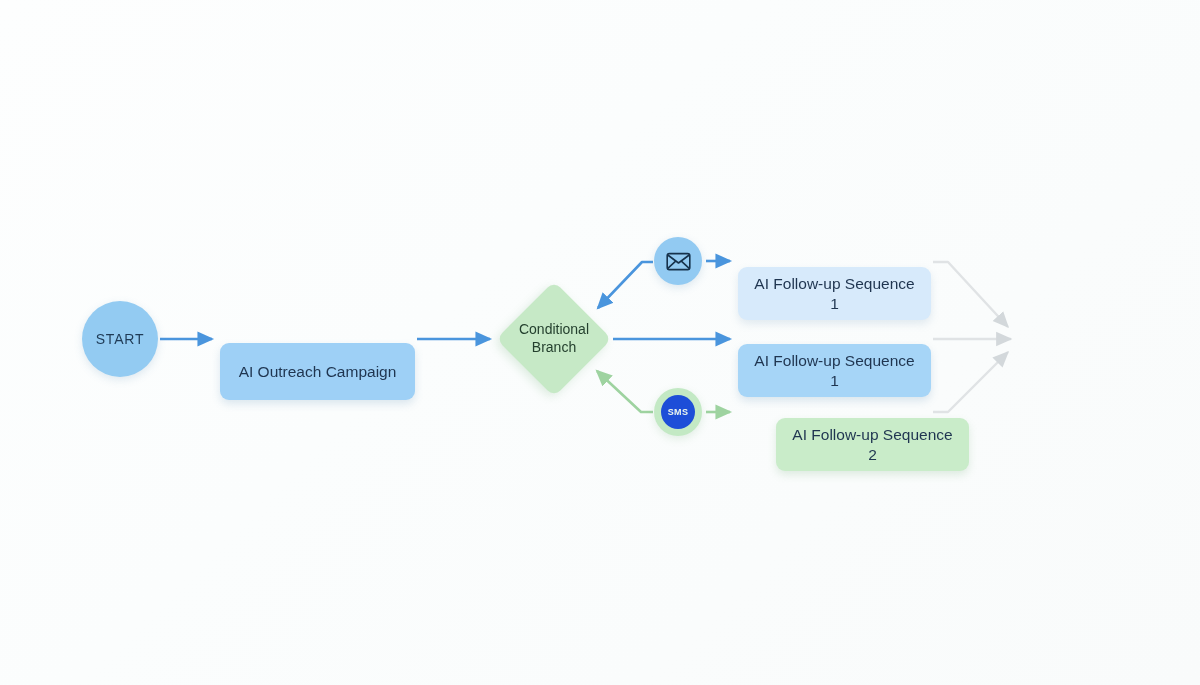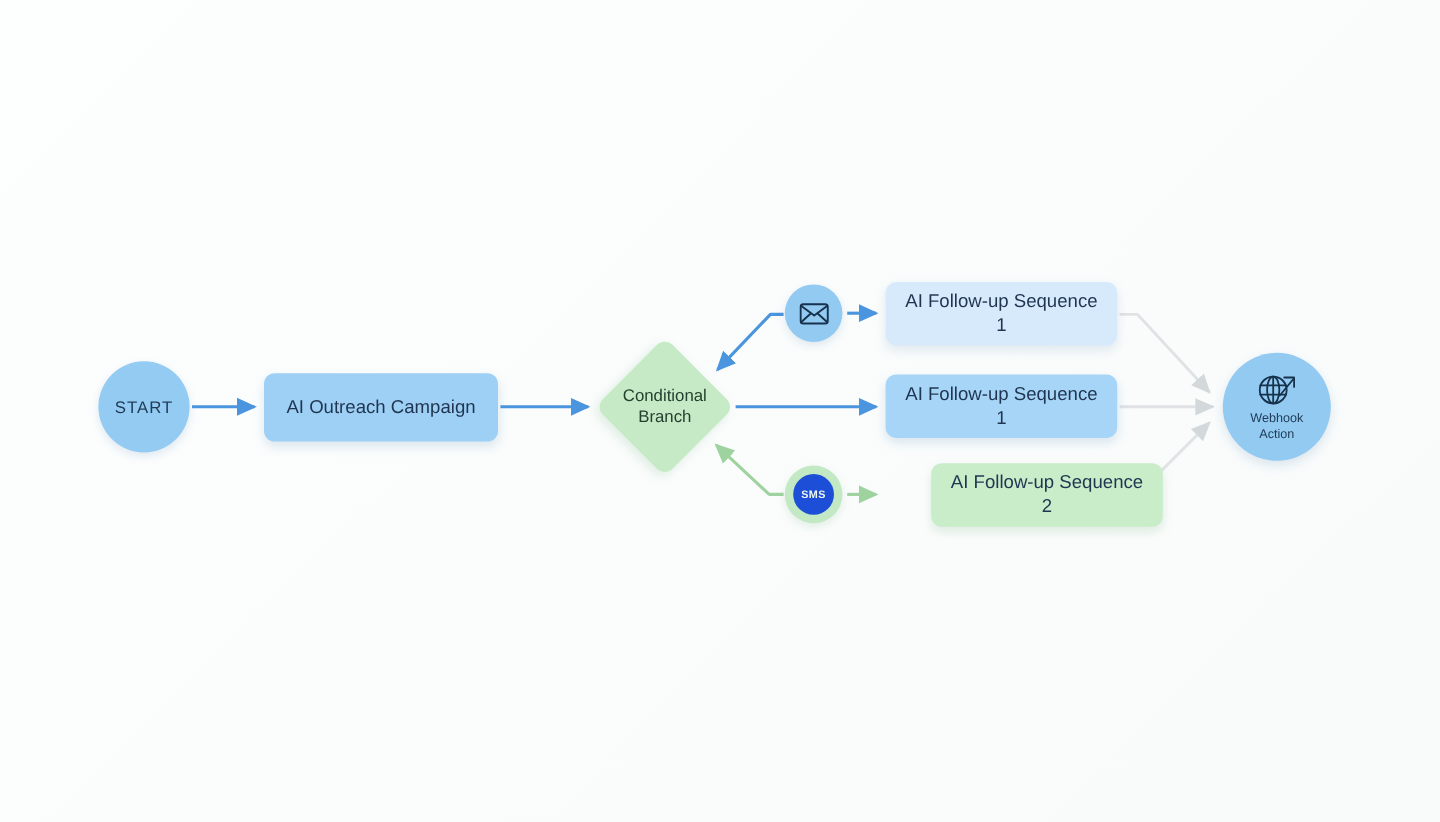--- a/index.html
+++ b/index.html
@@ -42,20 +42,21 @@
   }
   .start-circle .label {
     font-size: 14px;
     letter-spacing: 0.8px;
     color: #1f3b56;
   }
 
   
   .rect {
     border-radius: 9px;
+    margin-top: 32px;
   }
   .rect .label {
     font-size: 15.5px;
     color: #1f3550;
     line-height: 1.25;
     padding: 0 12px;
   }
   .outreach {
     left: 220px; top: 311px;
     width: 195px; height: 57px;
@@ -226,31 +227,14 @@
   </div>
 
   <div class="node rect seq-mid">
     <span class="label">AI Follow-up Sequence 1</span>
   </div>
 
   <div class="node rect seq-bot">
     <span class="label">AI Follow-up Sequence 2</span>
   </div>
 
-  <div class="node webhook">
-    <span>
-      <svg class="icon-svg" width="34" height="30" viewBox="0 0 34 30" fill="none" stroke="#16324c" stroke-width="1.5" stroke-linecap="round" stroke-linejoin="round">
-        <circle cx="14" cy="15" r="11.2"></circle>
-        <ellipse cx="14" cy="15" rx="5.1" ry="11.2"></ellipse>
-        <path d="M3.2 11.2 H24.8"></path>
-        <path d="M3.2 18.8 H24.8"></path>
-        <path d="M14 3.8 V26.2"></path>
-        <path d="M19.5 19.6 L31 5.6"></path>
-        <path d="M23.2 4.6 L31.4 4.6 L31.4 12.4"></path>
-      </svg>
-    </span>
-    <span class="wh-label">
-      <div>Webhook</div>
-      <div>Action</div>
-    </span>
-  </div>
 
 </div>
 
 </body></html>

